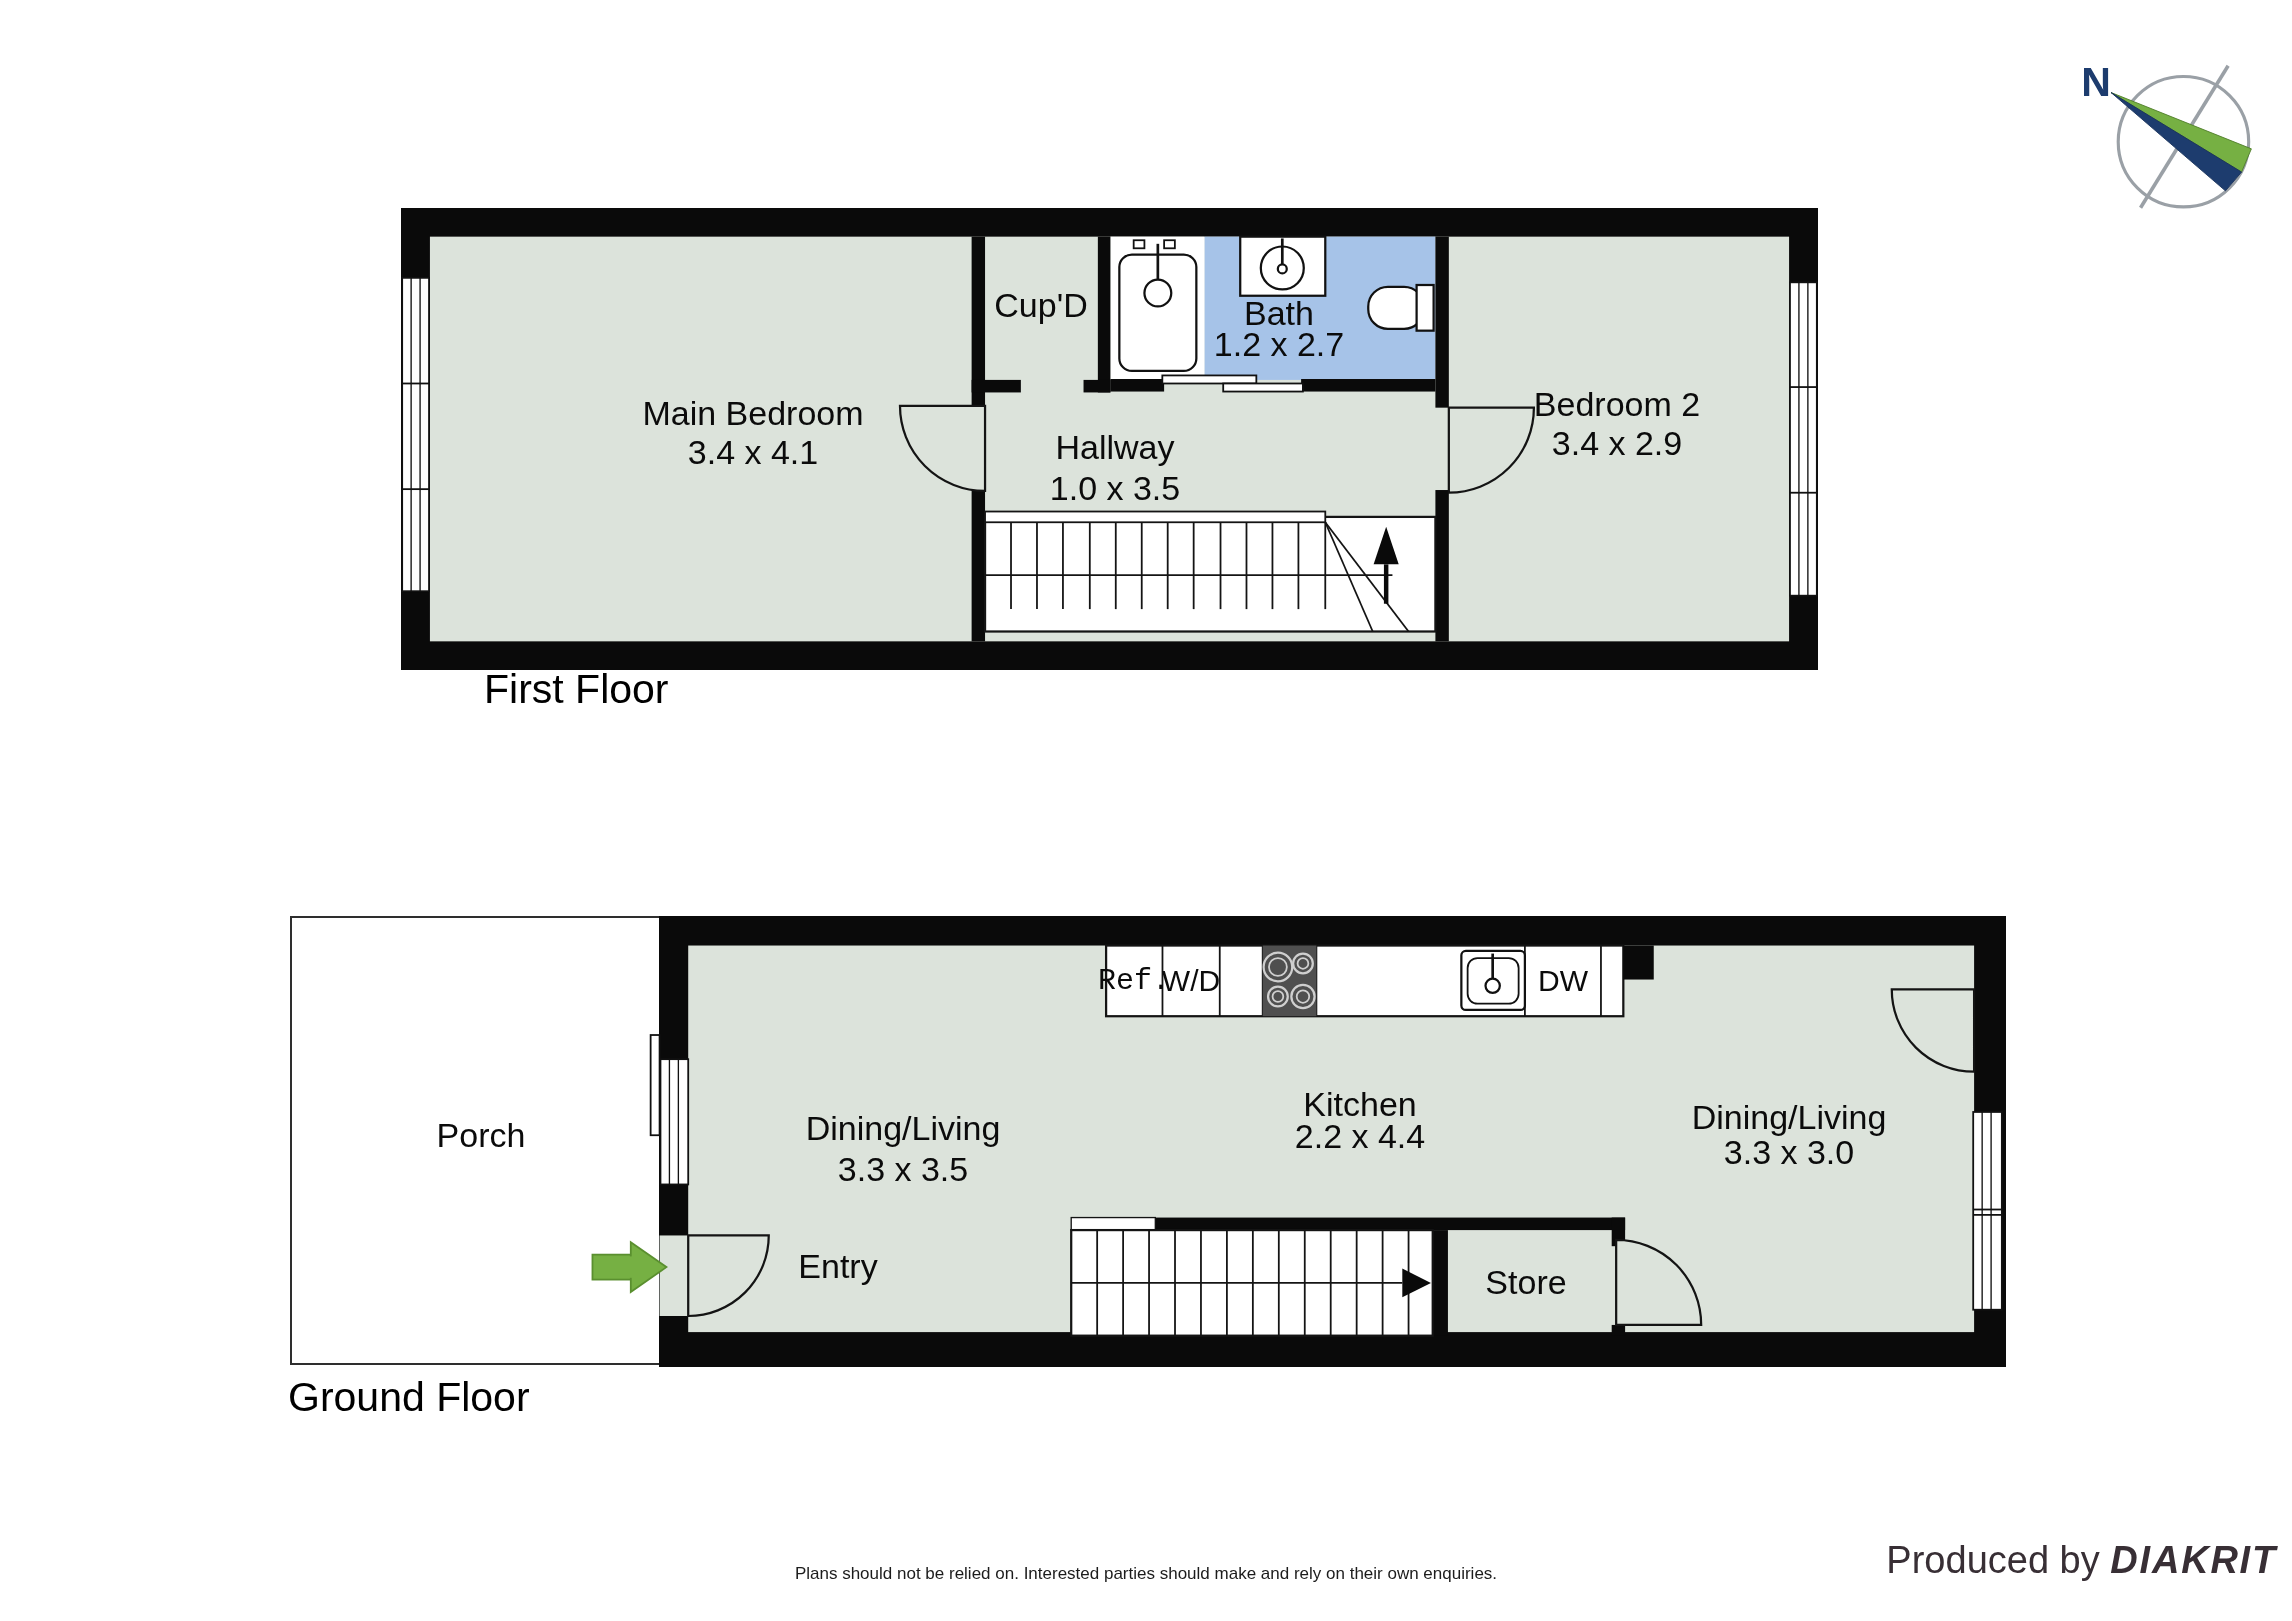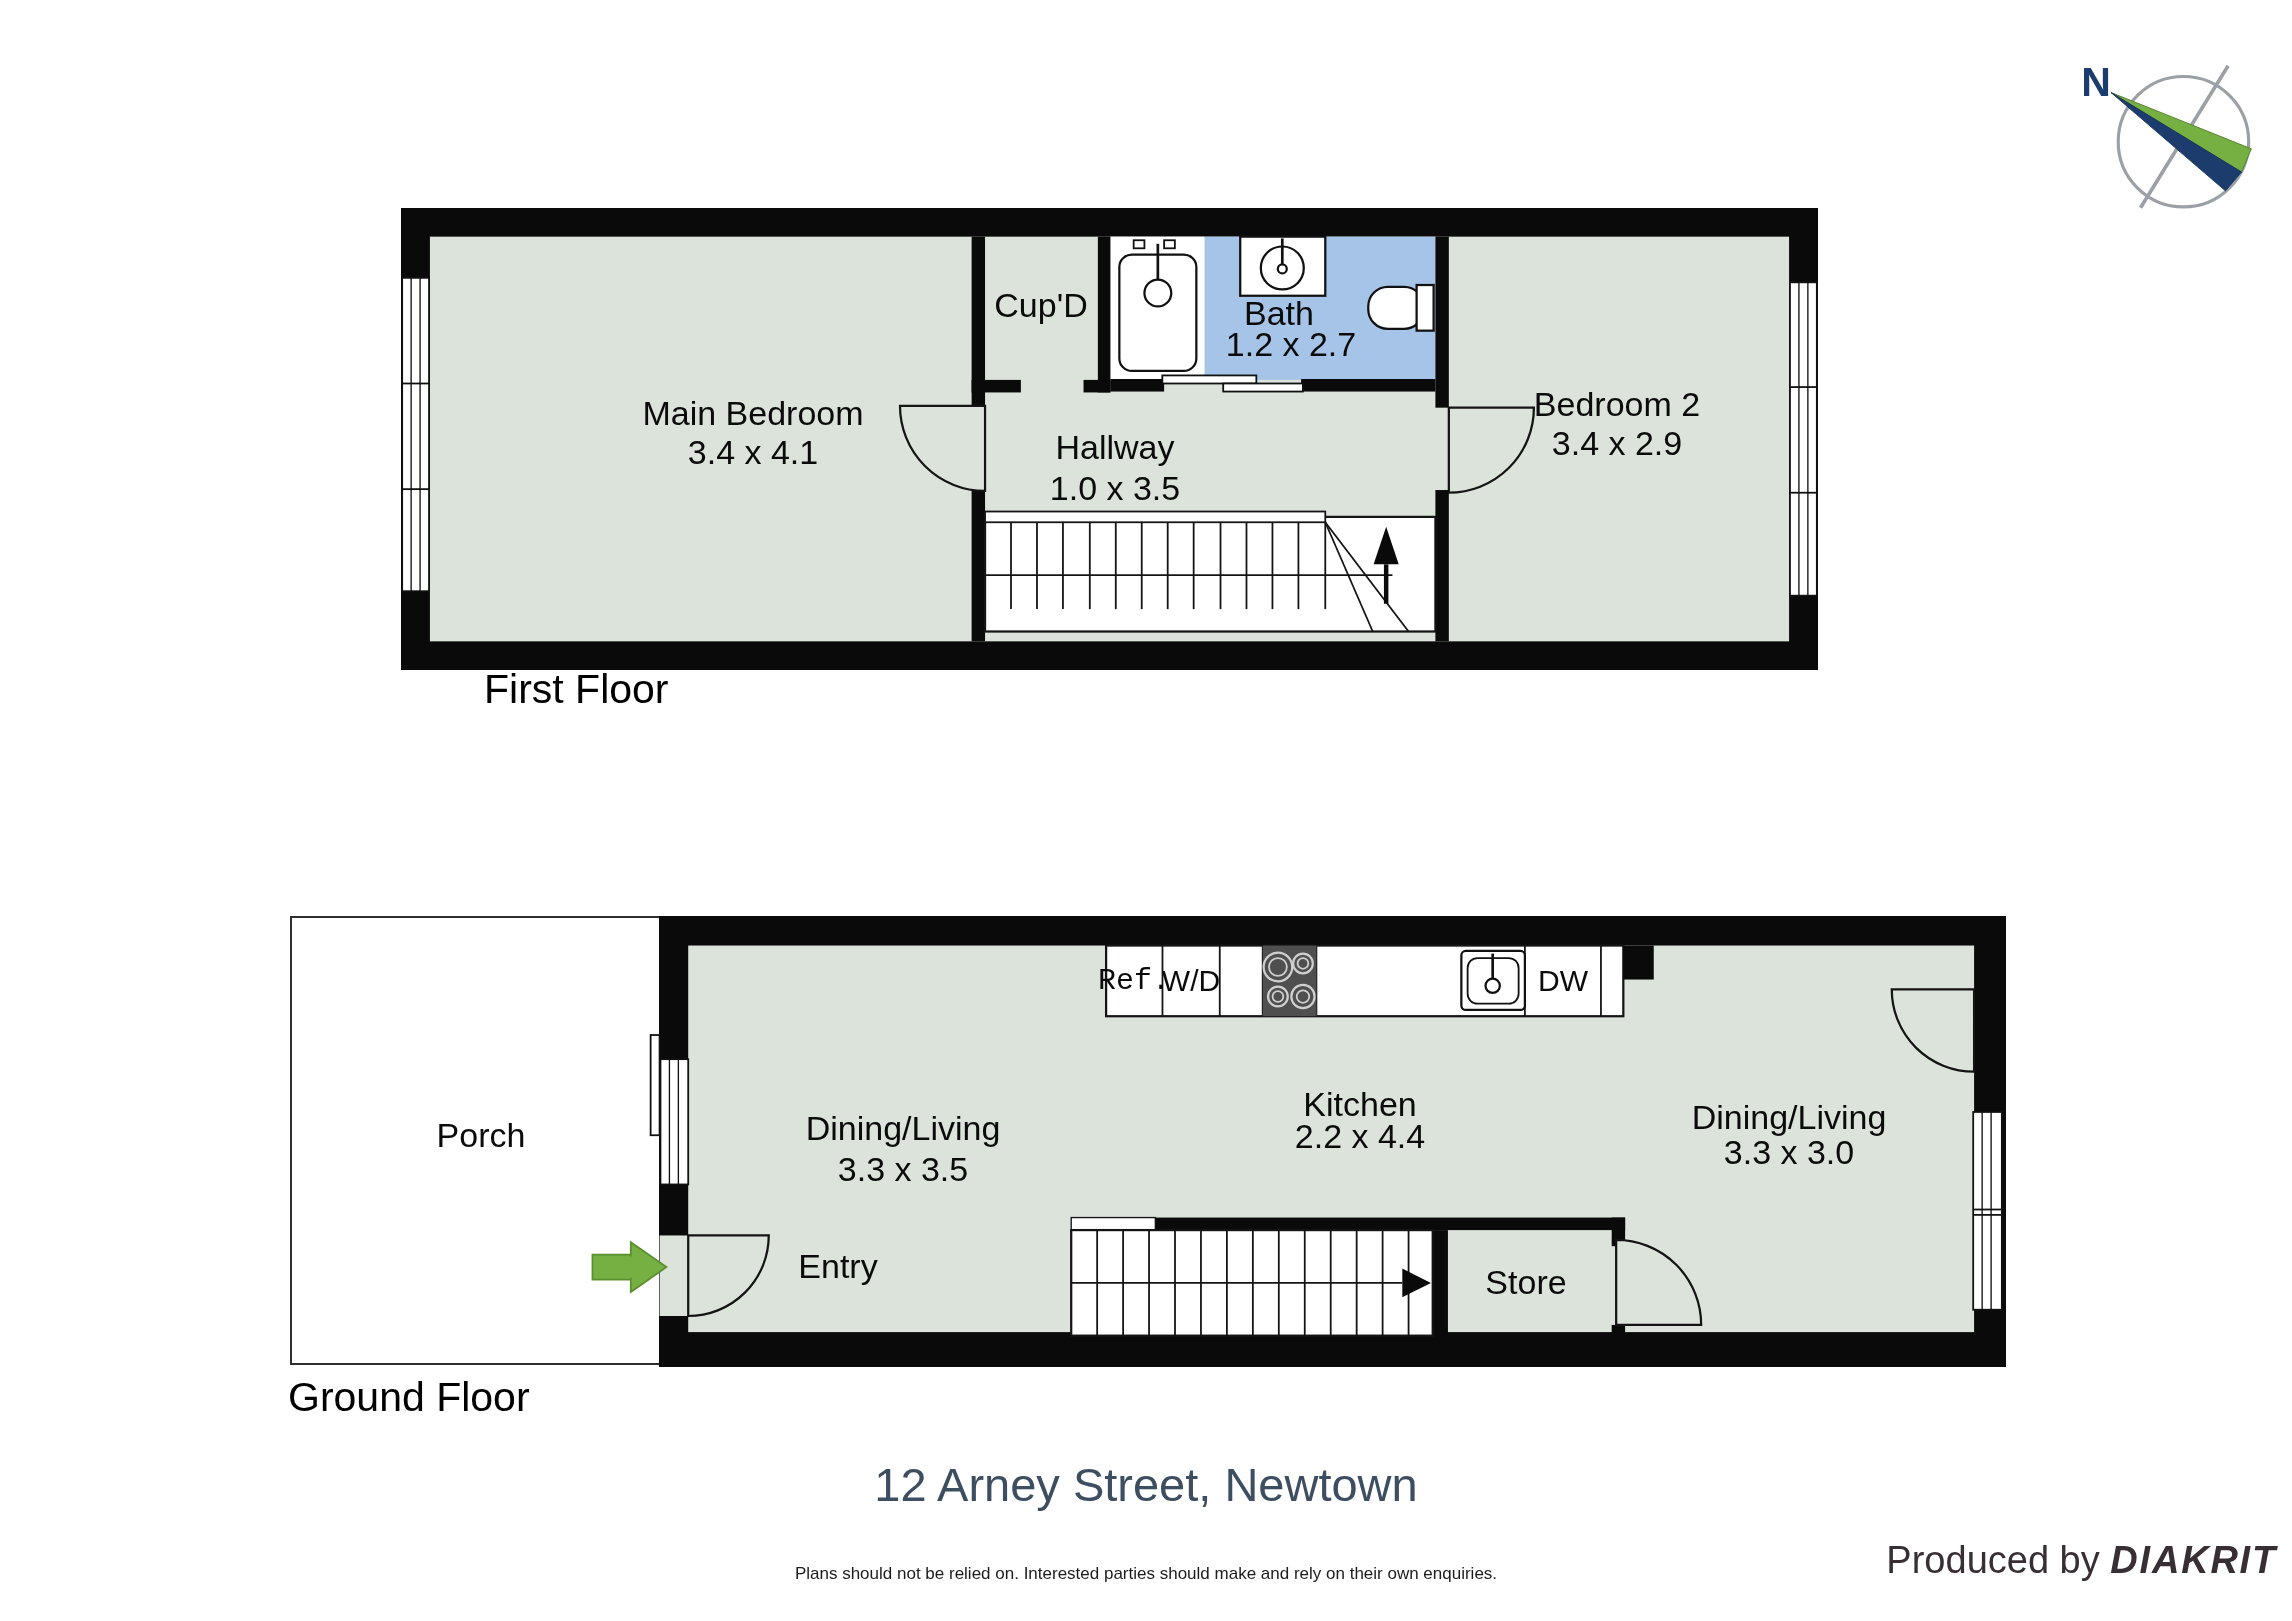--- a/index.html
+++ b/index.html
@@ -125,21 +125,21 @@
         </g>
         <polygon points="1100,356 1086,398 1114,398" fill="#0a0a0a"></polygon>
         <line x1="1100" y1="398" x2="1100" y2="442" stroke="#0a0a0a" stroke-width="5"></line>
       </g>
     </svg>
 
     <div class="rlabel" style="left:352px;top:206px;">Main Bedroom</div>
     <div class="rlabel" style="left:352px;top:245px;">3.4 x 4.1</div>
     <div class="rlabel" style="left:640px;top:98px;">Cup'D</div>
     <div class="rlabel" style="left:878px;top:106px;">Bath</div>
-    <div class="rlabel" style="left:878px;top:137px;margin-left:12px;">1.2 x 2.7</div>
+    <div class="rlabel" style="left:878px;top:137px;">1.2 x 2.7</div>
     <div class="rlabel" style="left:714px;top:240px;">Hallway</div>
     <div class="rlabel" style="left:714px;top:281px;">1.0 x 3.5</div>
     <div class="rlabel" style="left:1216px;top:197px;">Bedroom 2</div>
     <div class="rlabel" style="left:1216px;top:236px;">3.4 x 2.9</div>
   </div>
 
   <div class="floor-title" style="left:484px;top:666px;">First Floor</div>
 
   <div class="porch" style="left:290px;top:916px;width:377px;height:449px;"></div>
   <div class="rlabel" style="left:481px;top:1136px;">Porch</div>
@@ -247,21 +247,20 @@
   </div>
 
   <svg class="abs" style="left:588px;top:1240px;" width="82" height="56" viewBox="0 0 92 62">
     <rect x="5" y="16" width="44" height="28" style="fill:var(--green)" stroke="#5a8f2f" stroke-width="2"></rect>
     <polygon points="48,2 48,58 88,30" style="fill:var(--green)" stroke="#5a8f2f" stroke-width="2"></polygon>
     <rect x="8" y="18" width="42" height="24" style="fill:var(--green)"></rect>
   </svg>
 
   <div class="floor-title" style="left:288px;top:1374px;">Ground Floor</div>
 
-  <div class="address" style="left:1146px;top:1484px;">12 Arney Street, Newtown</div>
   <div class="disclaimer" style="left:1146px;top:1574px;">Plans should not be relied on. Interested parties should make and rely on their own enquiries.</div>
   <div class="produced">
     <span>Produced by</span>
     <b>DIAKRIT</b>
   </div>
 
 </div>
 
 
 </body></html>

